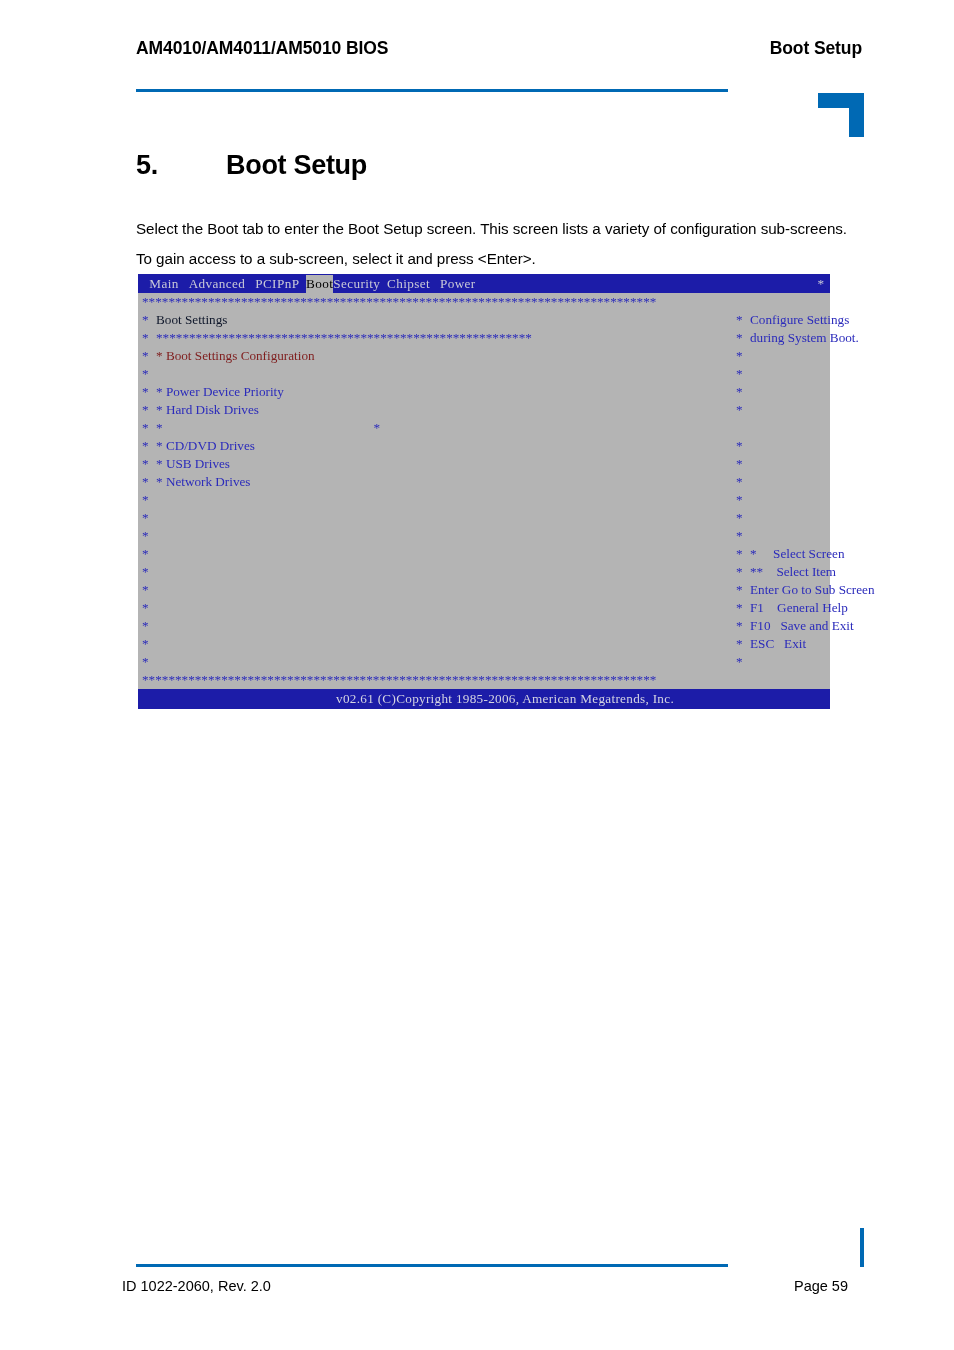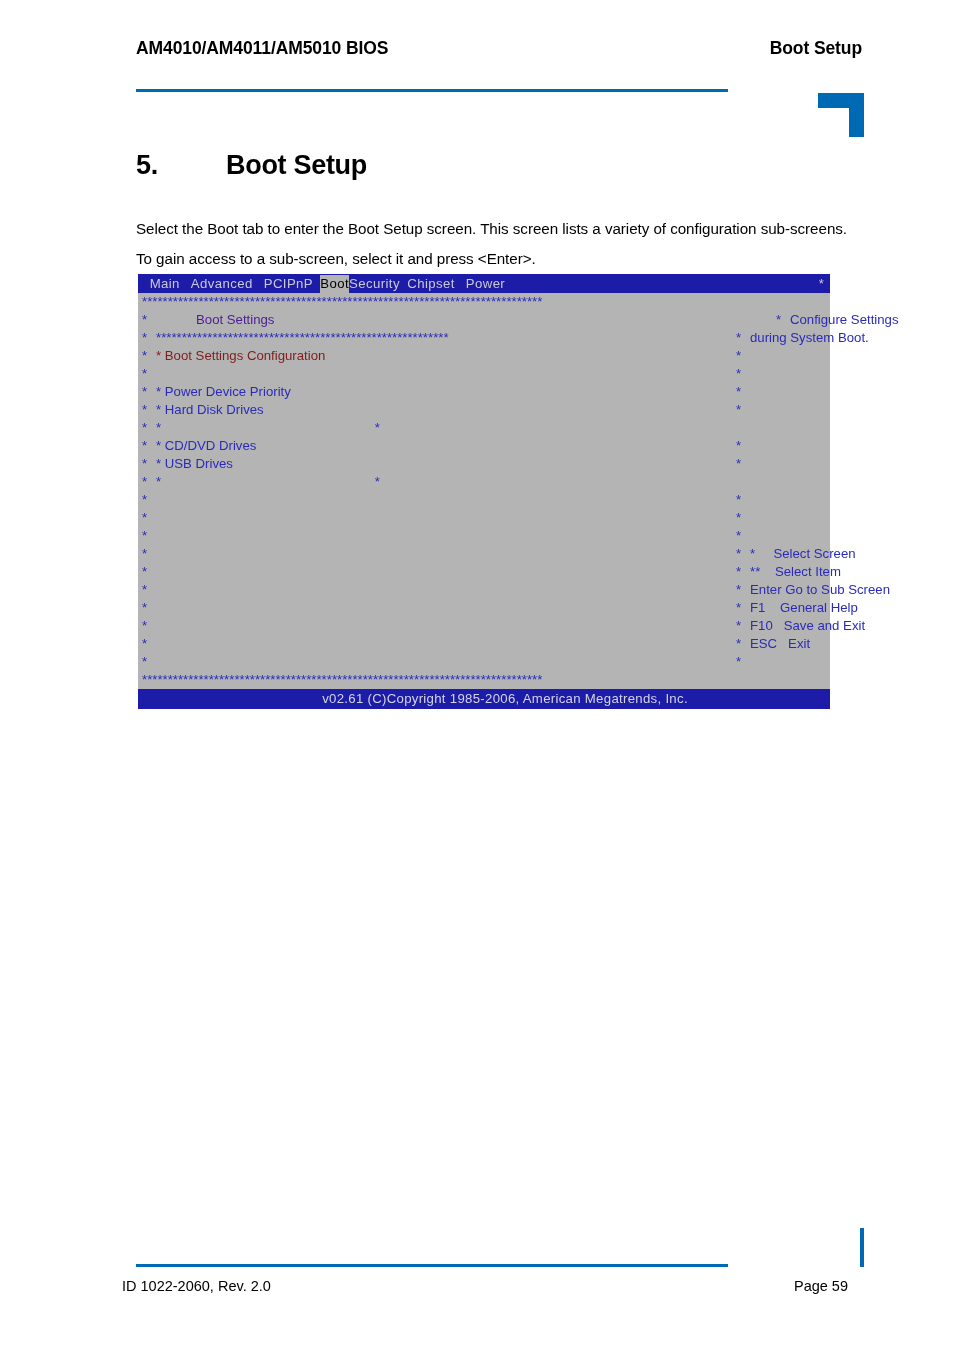--- a/index.html
+++ b/index.html
@@ -85,21 +85,21 @@
     letter-spacing: -0.05px;
   }
 
   
   .bios {
     position: absolute;
     left: 138px;
     top: 274px;
     width: 692px;
     background: #b4b4b4;
-    font-family: Liberation Sans, sans-serif;
+    font-family: Liberation Serif, serif;
     font-size: 13.2px;
     line-height: 18px;
     color: #2b2bbb;
     box-sizing: border-box;
     user-select: none;
   }
   .bios-menubar {
     background: #1c1ca8;
     height: 19px;
     display: flex;
@@ -146,21 +146,21 @@
     height: 18px;
     line-height: 18px;
     white-space: pre;
   }
   .col-lstar  { width: 14px; flex: none; }
   .col-left   { width: 580px; flex: none; overflow: hidden; }
   .col-mstar  { width: 14px; flex: none; }
   .col-right  { width: 196px; flex: none; overflow: hidden; }
   .col-rstar  { width: 14px; flex: none; text-align: right; }
 
-  .txt-black { color: #4c1d95; margin-left: 40px; }
+  .txt-black { color: #0f172a; }
   .txt-white { color: #7f1d1d; }
   .txt-blue  { color: #2b2bbb; }
 
   .bios-footer {
     background: #1c1ca8;
     height: 20px;
     line-height: 20px;
     text-align: center;
     color: #d4d4e2;
     white-space: pre;
@@ -244,21 +244,21 @@
   <div class="bios-body" id="bios-body">
       <div class="bios-row"><span class="col-lstar txt-blue">*</span><span class="col-left txt-black">Boot Settings</span><span class="col-mstar txt-blue">*</span><span class="col-right txt-blue">Configure Settings</span><span class="col-rstar txt-blue">*</span></div>
       <div class="bios-row"><span class="col-lstar txt-blue">*</span><span class="col-left txt-blue">*********************************************************</span><span class="col-mstar txt-blue">*</span><span class="col-right txt-blue">during System Boot.</span><span class="col-rstar txt-blue">*</span></div>
       <div class="bios-row"><span class="col-lstar txt-blue">*</span><span class="col-left txt-white">* Boot Settings Configuration</span><span class="col-mstar txt-blue">*</span><span class="col-right txt-blue"></span><span class="col-rstar txt-blue">*</span></div>
       <div class="bios-row"><span class="col-lstar txt-blue">*</span><span class="col-left txt-blue"></span><span class="col-mstar txt-blue">*</span><span class="col-right txt-blue"></span><span class="col-rstar txt-blue">*</span></div>
       <div class="bios-row"><span class="col-lstar txt-blue">*</span><span class="col-left txt-blue">* Power Device Priority</span><span class="col-mstar txt-blue">*</span><span class="col-right txt-blue"></span><span class="col-rstar txt-blue">*</span></div>
       <div class="bios-row"><span class="col-lstar txt-blue">*</span><span class="col-left txt-blue">* Hard Disk Drives</span><span class="col-mstar txt-blue">*</span><span class="col-right txt-blue"></span><span class="col-rstar txt-blue">*</span></div>
       <div class="bios-row"><span class="col-lstar txt-blue">*</span><span class="col-mstar txt-blue">*</span><span class="col-right txt-blue"></span><span class="col-rstar txt-blue">*</span></div>
       <div class="bios-row"><span class="col-lstar txt-blue">*</span><span class="col-left txt-blue">* CD/DVD Drives</span><span class="col-mstar txt-blue">*</span><span class="col-right txt-blue"></span><span class="col-rstar txt-blue">*</span></div>
       <div class="bios-row"><span class="col-lstar txt-blue">*</span><span class="col-left txt-blue">* USB Drives</span><span class="col-mstar txt-blue">*</span><span class="col-right txt-blue"></span><span class="col-rstar txt-blue">*</span></div>
-      <div class="bios-row"><span class="col-lstar txt-blue">*</span><span class="col-mstar txt-blue">*</span><span class="col-right txt-blue"></span><span class="col-rstar txt-blue">*</span></div>
+      <div class="bios-row"><span class="col-lstar txt-blue">*</span><span class="col-left txt-blue">* Network Drives</span><span class="col-mstar txt-blue">*</span><span class="col-right txt-blue"></span><span class="col-rstar txt-blue">*</span></div>
       <div class="bios-row"><span class="col-lstar txt-blue">*</span><span class="col-left txt-blue"></span><span class="col-mstar txt-blue">*</span><span class="col-right txt-blue"></span><span class="col-rstar txt-blue">*</span></div>
       <div class="bios-row"><span class="col-lstar txt-blue">*</span><span class="col-left txt-blue"></span><span class="col-mstar txt-blue">*</span><span class="col-right txt-blue"></span><span class="col-rstar txt-blue">*</span></div>
       <div class="bios-row"><span class="col-lstar txt-blue">*</span><span class="col-left txt-blue"></span><span class="col-mstar txt-blue">*</span><span class="col-right txt-blue"></span><span class="col-rstar txt-blue">*</span></div>
       <div class="bios-row"><span class="col-lstar txt-blue">*</span><span class="col-left txt-blue"></span><span class="col-mstar txt-blue">*</span><span class="col-right txt-blue">*     Select Screen</span><span class="col-rstar txt-blue">*</span></div>
       <div class="bios-row"><span class="col-lstar txt-blue">*</span><span class="col-left txt-blue"></span><span class="col-mstar txt-blue">*</span><span class="col-right txt-blue">**    Select Item</span><span class="col-rstar txt-blue">*</span></div>
       <div class="bios-row"><span class="col-lstar txt-blue">*</span><span class="col-left txt-blue"></span><span class="col-mstar txt-blue">*</span><span class="col-right txt-blue">Enter Go to Sub Screen</span><span class="col-rstar txt-blue">*</span></div>
       <div class="bios-row"><span class="col-lstar txt-blue">*</span><span class="col-left txt-blue"></span><span class="col-mstar txt-blue">*</span><span class="col-right txt-blue">F1    General Help</span><span class="col-rstar txt-blue">*</span></div>
       <div class="bios-row"><span class="col-lstar txt-blue">*</span><span class="col-left txt-blue"></span><span class="col-mstar txt-blue">*</span><span class="col-right txt-blue">F10   Save and Exit</span><span class="col-rstar txt-blue">*</span></div>
       <div class="bios-row"><span class="col-lstar txt-blue">*</span><span class="col-left txt-blue"></span><span class="col-mstar txt-blue">*</span><span class="col-right txt-blue">ESC   Exit</span><span class="col-rstar txt-blue">*</span></div>
       <div class="bios-row"><span class="col-lstar txt-blue">*</span><span class="col-left txt-blue"></span><span class="col-mstar txt-blue">*</span><span class="col-right txt-blue"></span><span class="col-rstar txt-blue">*</span></div>

